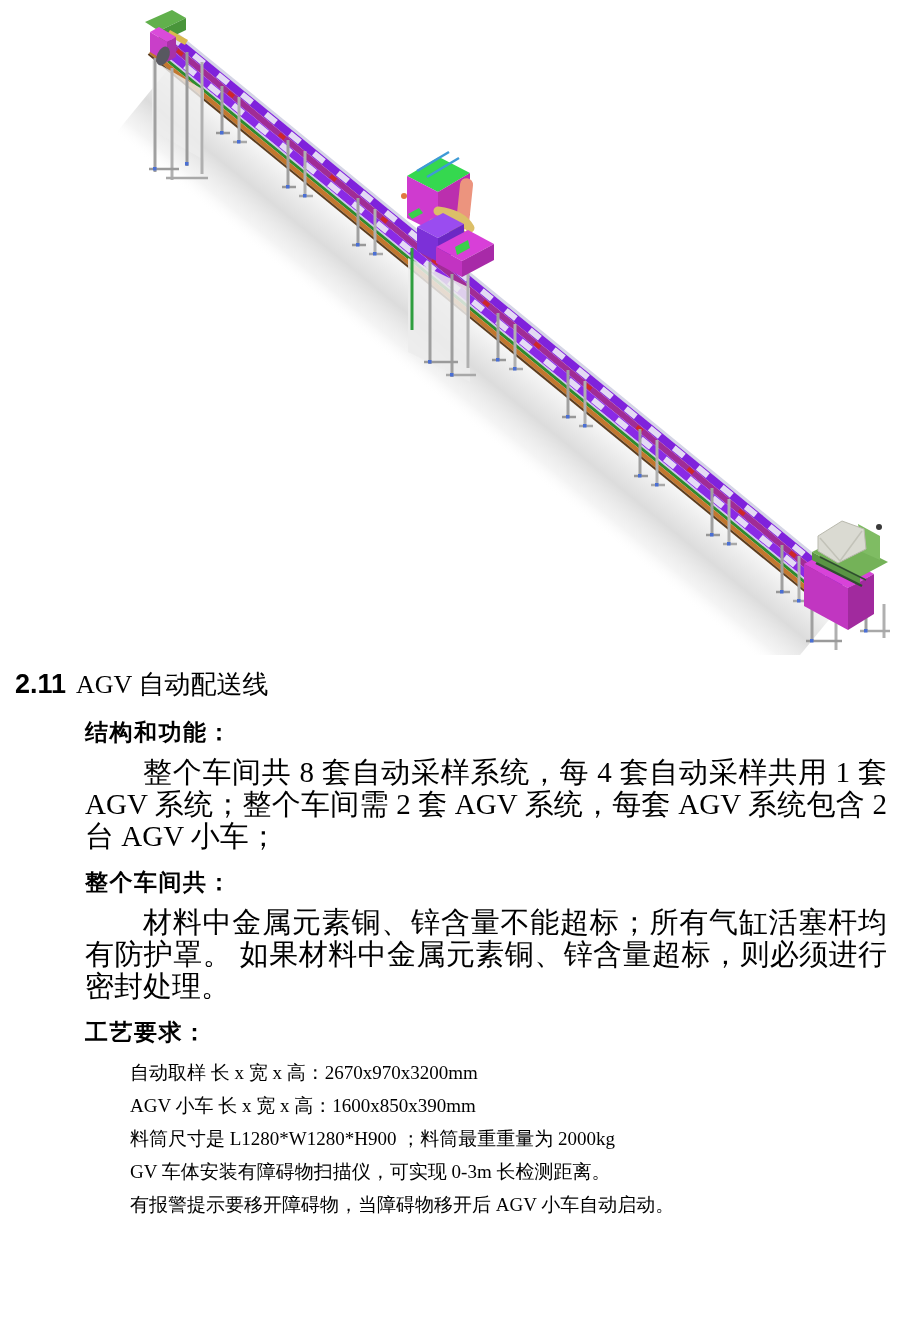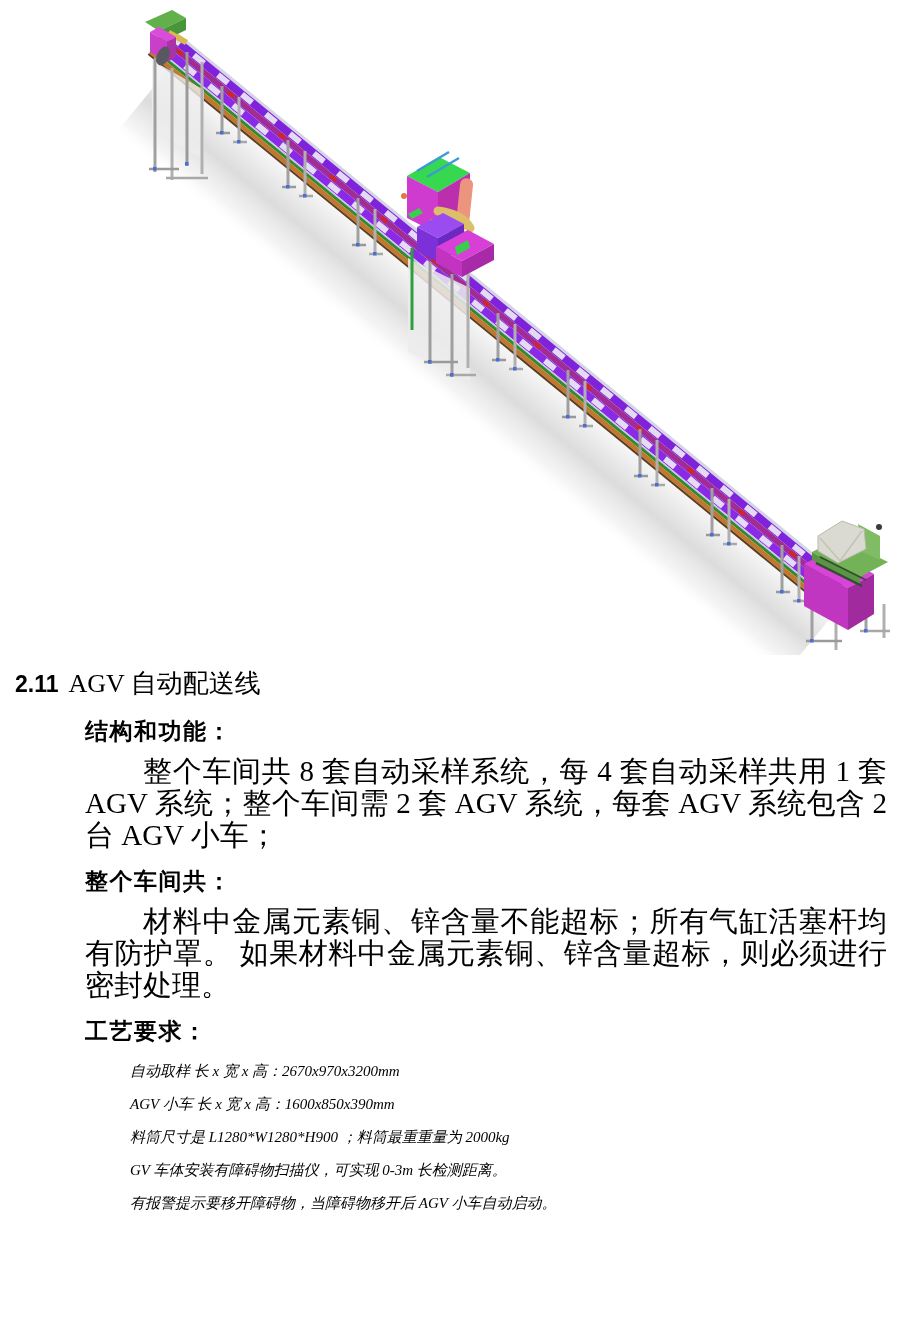--- a/index.html
+++ b/index.html
@@ -9,34 +9,34 @@
     color:#000;
   }
   .page{position:relative;width:917px;height:1330px;background:#fff;}
   figure.fig{margin:0;width:917px;height:655px;}
   h2.section{
     margin:12px 0 10px 15px;
     font-size:26px;font-weight:normal;line-height:34px;
   }
   h2.section .secnum{
     font-family:"Liberation Sans","DejaVu Sans",sans-serif;
-    font-weight:bold;font-size:23px;margin-right:10px;
+    font-weight:bold;font-size:27px;margin-right:10px;
   }
   h3.sub{
     margin:16px 0 8px 85px;
     font-size:23px;font-weight:bold;letter-spacing:1.5px;line-height:30px;
   }
   p.body{
     margin:0 30px 6px 85px;
     font-size:29px;line-height:32px;
     text-indent:2em;text-align:justify;
   }
   .params p{
     margin:0 0 0 130px;
-    font-size:15px;line-height:33px;font-style:italic;
+    font-size:19px;line-height:33px;
   }
 </style>
 </head>
 <body>
 
 <div class="page">
 
   <figure class="fig">
     <svg width="917" height="655" viewBox="0 0 917 655" xmlns="http://www.w3.org/2000/svg">
       <defs>

